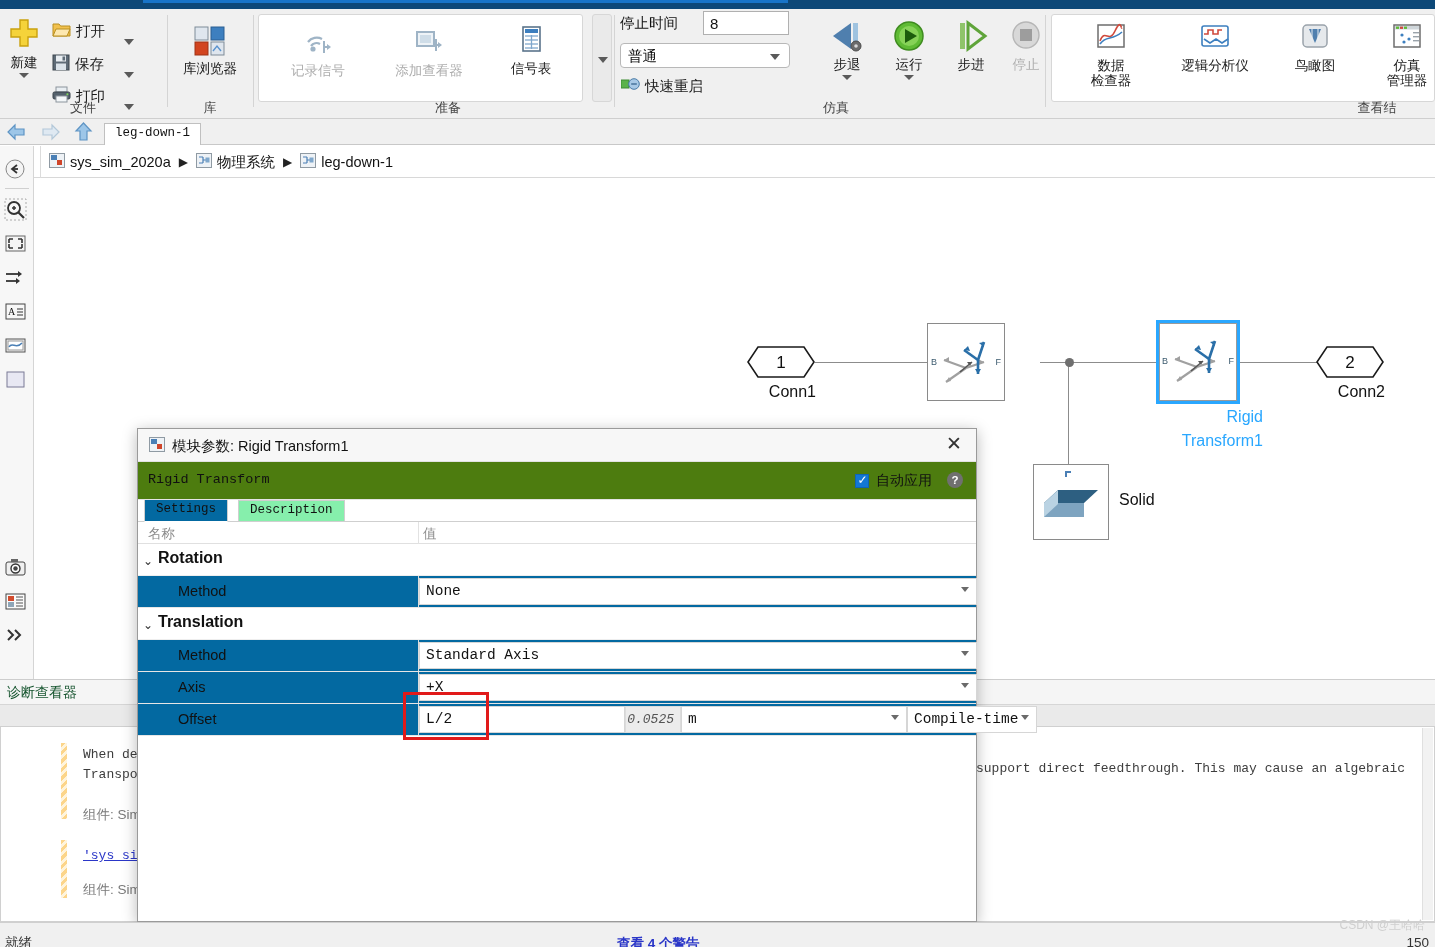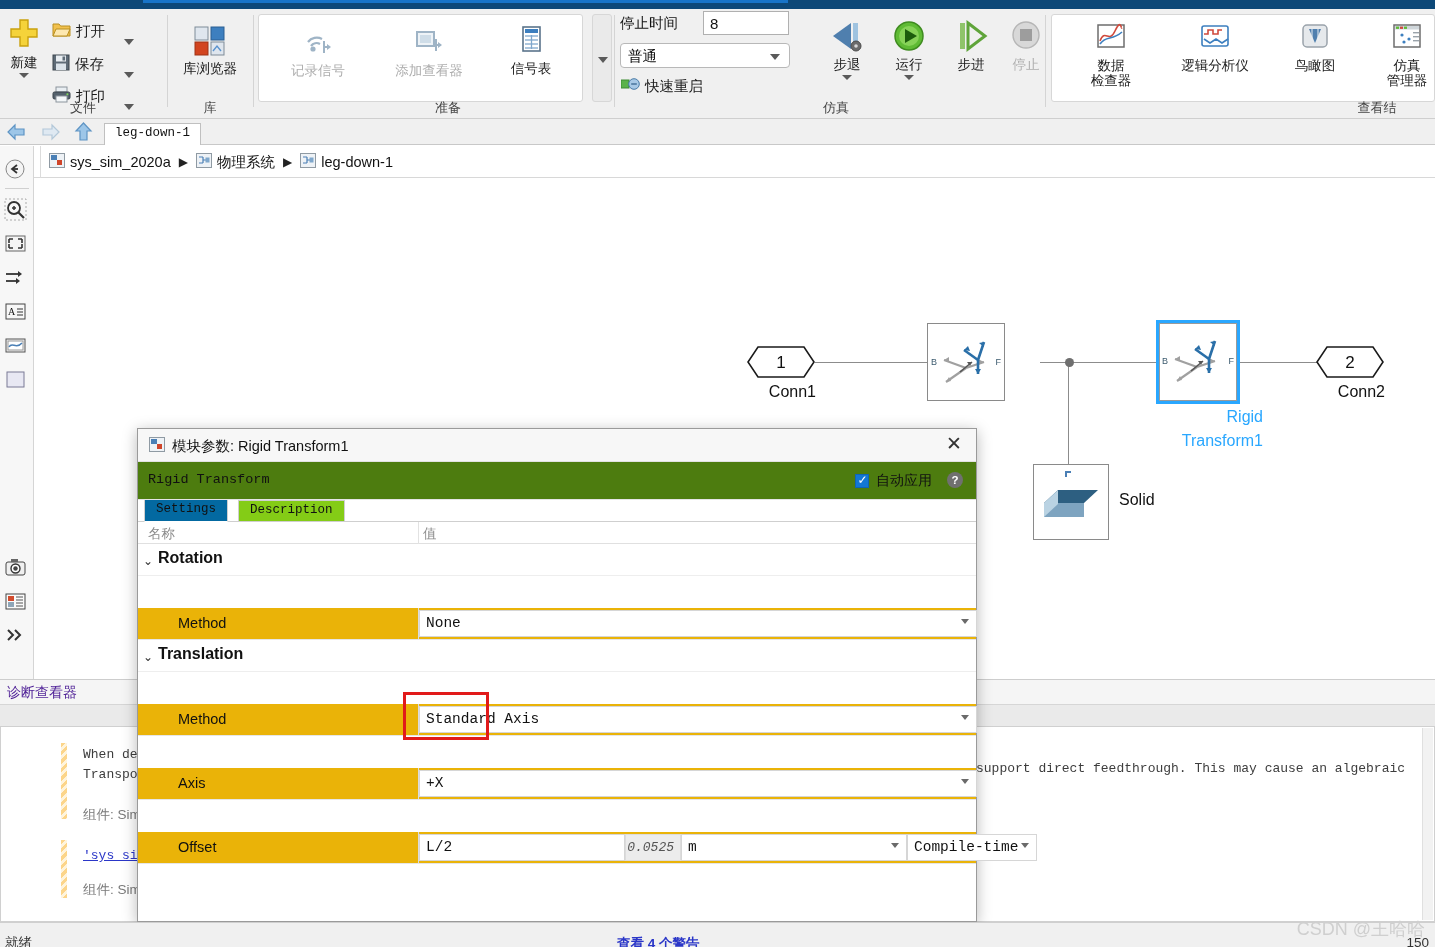--- a/index.html
+++ b/index.html
@@ -85,48 +85,48 @@
   .autoapply .al { font-size:14px; color:#111; }
   .helpq { position:absolute; right:13px; top:10px; width:16px; height:16px; border-radius:50%;
            background:#707070; color:#fff; font-size:11.5px; line-height:16px; text-align:center;
            font-weight:bold; }
 
   .dlg-tabs { position:relative; height:22px; background:#fff; border-bottom:1px solid #cfcfcf; }
   .dtab { position:absolute; top:0; height:22px; padding:2px 11px 0 11px;
           font-family:"Liberation Mono", monospace; font-size:12.5px; color:#111; }
   .dtab.active { background:#0369a1; border-left:1px solid #cfcfcf; border-right:1px solid #cfcfcf;
                  border-bottom:1px solid #fff; }
-  .dtab.inactive { background:#84cc16; border:1px solid #cfcfcf; border-bottom:1px solid #cfcfcf; }
+  .dtab.inactive { background:#86efac; border:1px solid #cfcfcf; border-bottom:1px solid #cfcfcf; }
 
   .hdrrow { position:relative; height:22px; border-bottom:1px solid #e0e0e0; background:#fff; }
   .hdrrow .h1 { position:absolute; left:10px; top:3px; font-size:13.5px; color:#8c8c8c; }
   .hdrrow .h2 { position:absolute; left:285px; top:3px; font-size:13.5px; color:#8c8c8c; }
   .hdrrow .vline { position:absolute; left:280px; top:0; width:1px; height:22px; background:#e2e2e2; }
 
   .grouprow { position:relative; height:32px; border-bottom:1px solid #eee; background:#fff; }
   .grouprow .gname { position:absolute; left:20px; top:5px; font-size:16px; font-weight:bold; color:#111; }
   .grouprow .chev { position:absolute; left:5px; top:10px; font-size:12px; color:#333; }
 
-  .paramrow { position:relative; height:32px; border-bottom:1px solid #e6e6e6; background:#eab308;margin-top:32px; }
+  .paramrow { position:relative; height:32px; border-bottom:1px solid #e6e6e6; background:#0369a1; }
   .paramrow .pname { position:absolute; left:40px; top:7px; font-size:14.5px; color:#111; }
   .paramrow .pcell { position:absolute; left:280px; top:0; height:31px; border-left:1px solid #dcdcdc;font-family:Liberation Mono, monospace; }
   .ctl { position:absolute; top:2px; height:27px; background:#fff; border:1px solid #cdcdcd; }
   .ctl .cv { position:absolute; left:6px; top:4px; font-size:14.5px; color:#111; }
   .ctl .chv { position:absolute; right:7px; top:8px; width:0;height:0;
               border-left:4px solid transparent;border-right:4px solid transparent;border-top:5px solid #6a6a6a; }
   .ctl.plain { border:1px solid #d6d6d6; }
   .shadowval { position:absolute; top:2px; height:27px; background:#ececec; border:1px solid #dcdcdc;
                font-size:13px; color:#555; font-style:italic; text-align:right; padding:5px 6px 0 0; }
 
   .redbox { position:absolute; border:3px solid #e11a1a; pointer-events:none; }
 
   
   .diagheader { position:absolute; left:0; top:679px; width:1435px; height:26px; background:#f5f5f5;
                 border-top:1px solid #cdcdcd; border-bottom:1px solid #d6d6d6; }
-  .diagheader .dt { position:absolute; left:7px; top:4px; font-size:14px; color:#4c1d95; }
+  .diagheader .dt { position:absolute; left:7px; top:4px; font-size:14px; color:#14532d; }
   .diagtoolbar { position:absolute; left:0; top:705px; width:1435px; height:22px; background:#eaeaea;
                  border-bottom:1px solid #d0d0d0; }
   .diagbody { position:absolute; left:0; top:727px; width:1435px; height:195px; background:#fff;
               border:1px solid #d0d0d0; border-top:none; }
   .msgbar { position:absolute; width:6px; background:repeating-linear-gradient(135deg,#fcd58a 0 3px,#fff4dc 3px 6px); }
   .msgtxt { position:absolute; font-family:"Liberation Mono", monospace; font-size:13px; color:#3d3d3d;
             white-space:nowrap; }
   .msgsub { position:absolute; font-size:13.5px; color:#7a7a7a; white-space:nowrap; }
   .msglink { position:absolute; font-family:"Liberation Mono", monospace; font-size:13px;
              color:#2b37c8; text-decoration:underline; white-space:nowrap; }
@@ -135,21 +135,21 @@
 
   
   .statusbar { position:absolute; left:0; top:922px; width:1435px; height:25px; background:#f0f0f0;
                border-top:1px solid #cfcfcf; overflow:hidden; }
   .statusbar .sleft { position:absolute; left:5px; top:11px; font-size:13.5px; color:#333; }
   .statusbar .smid { position:absolute; left:617px; top:12px; font-size:13.5px; color:#2b37c8; font-weight:bold;}
   .statusbar .sright { position:absolute; right:6px; top:12px; font-size:13.5px; color:#333; }
   .hscroll { position:absolute; left:150px; top:922px; width:820px; height:10px;
              background:#e8e8e8; border:1px solid #cacaca; border-radius:5px; }
 
-  .watermark { position:absolute; right:10px; top:917px; font-size:18px; color:#cfcfcf;text-align:center; }
+  .watermark { position:absolute; right:10px; top:917px; font-size:12px; color:#cfcfcf;text-align:center; }
 
   .caret-sm { width:0;height:0;border-left:5px solid transparent;border-right:5px solid transparent;
               border-top:6px solid #5a5a5a; display:inline-block; }
 </style>
 </head>
 <body>
 
 <div id="app">
 
   <div class="navy-band">

